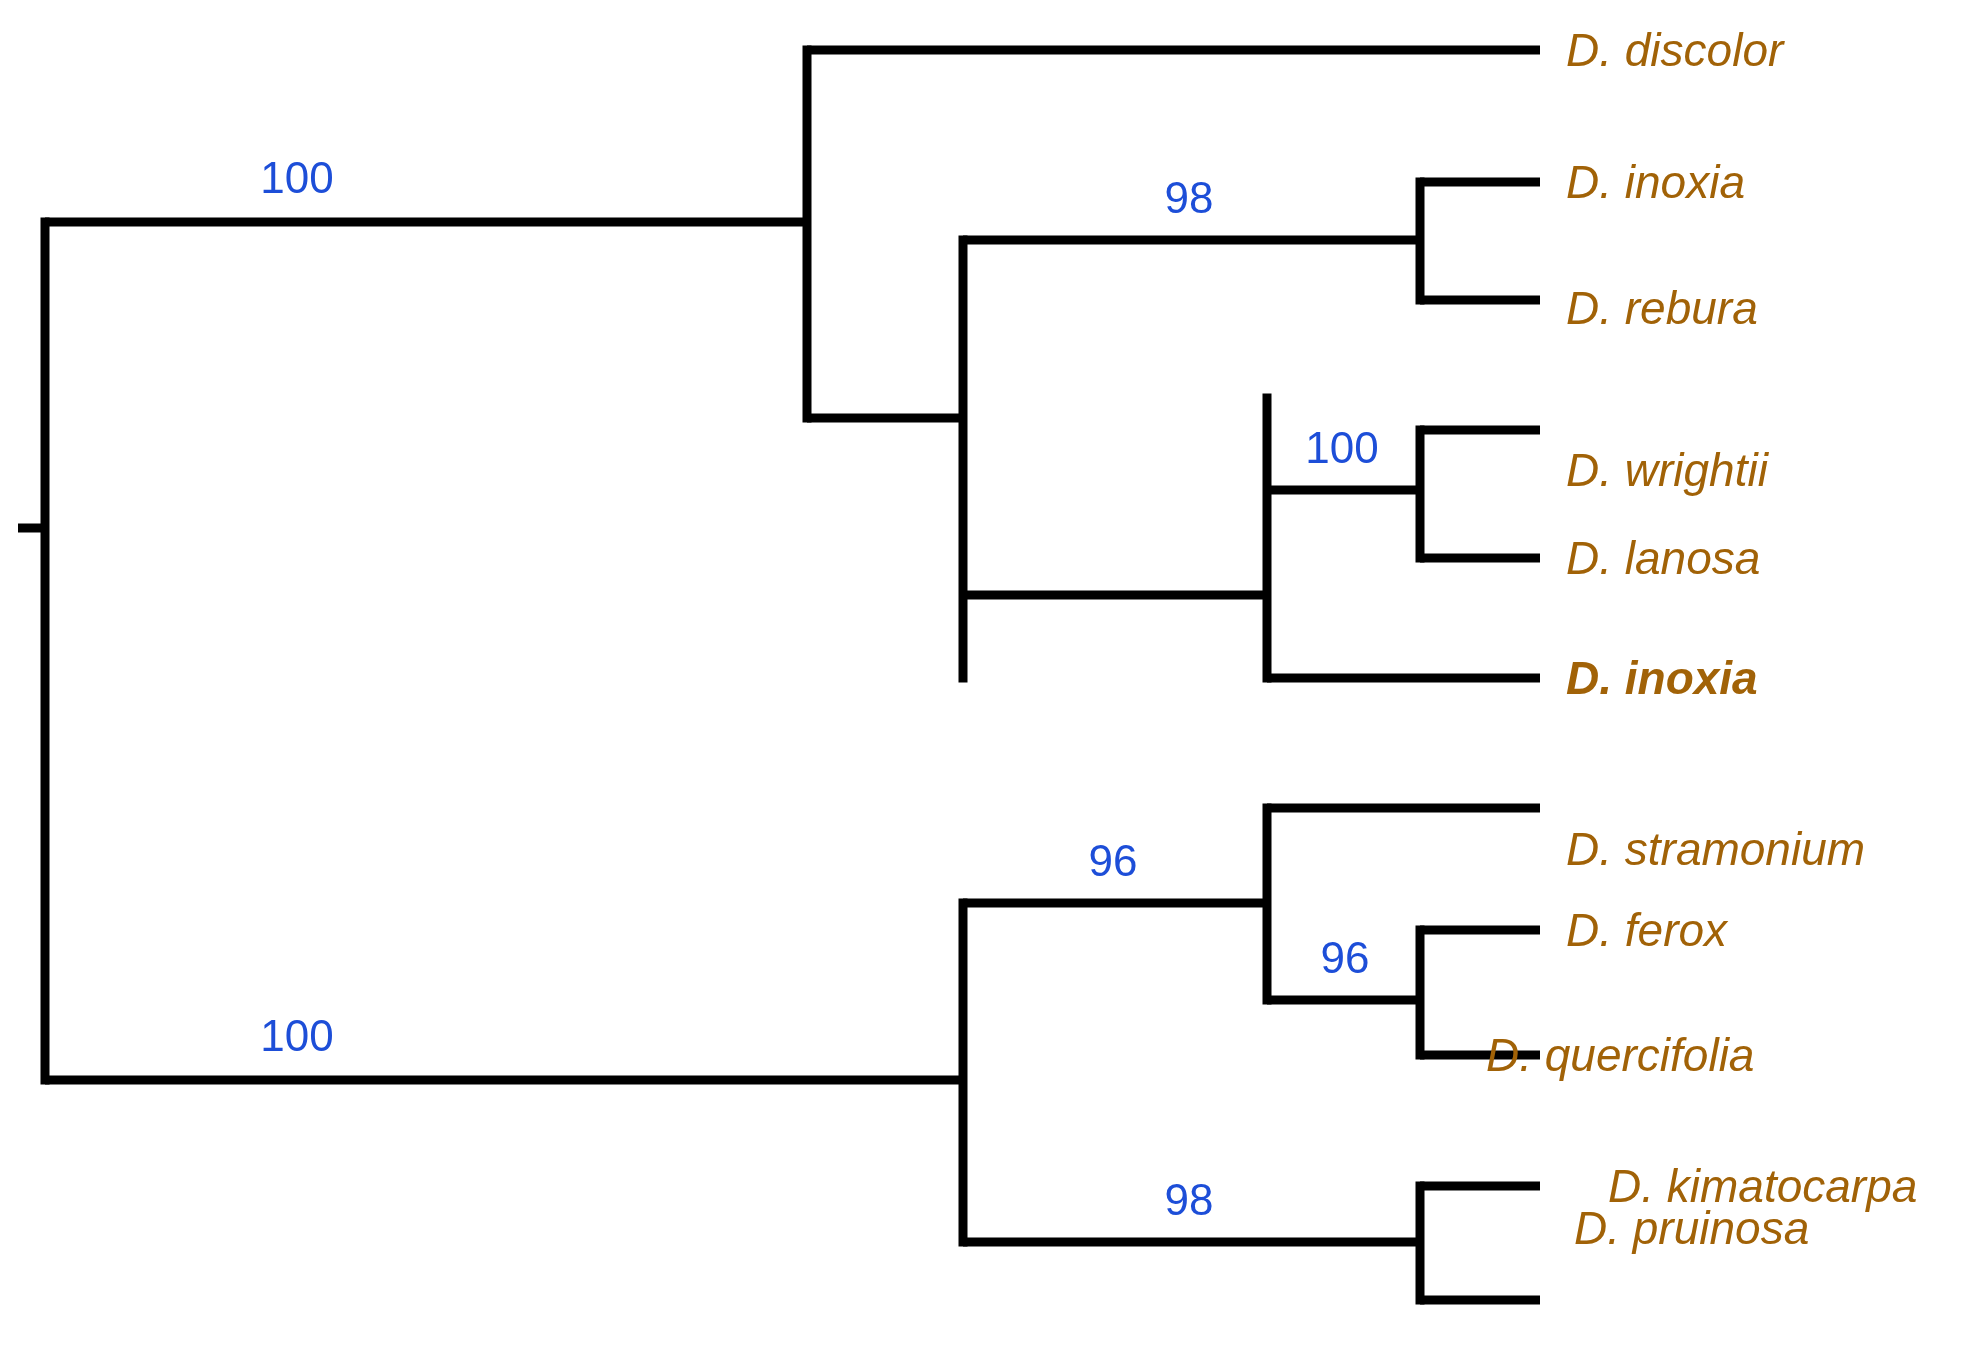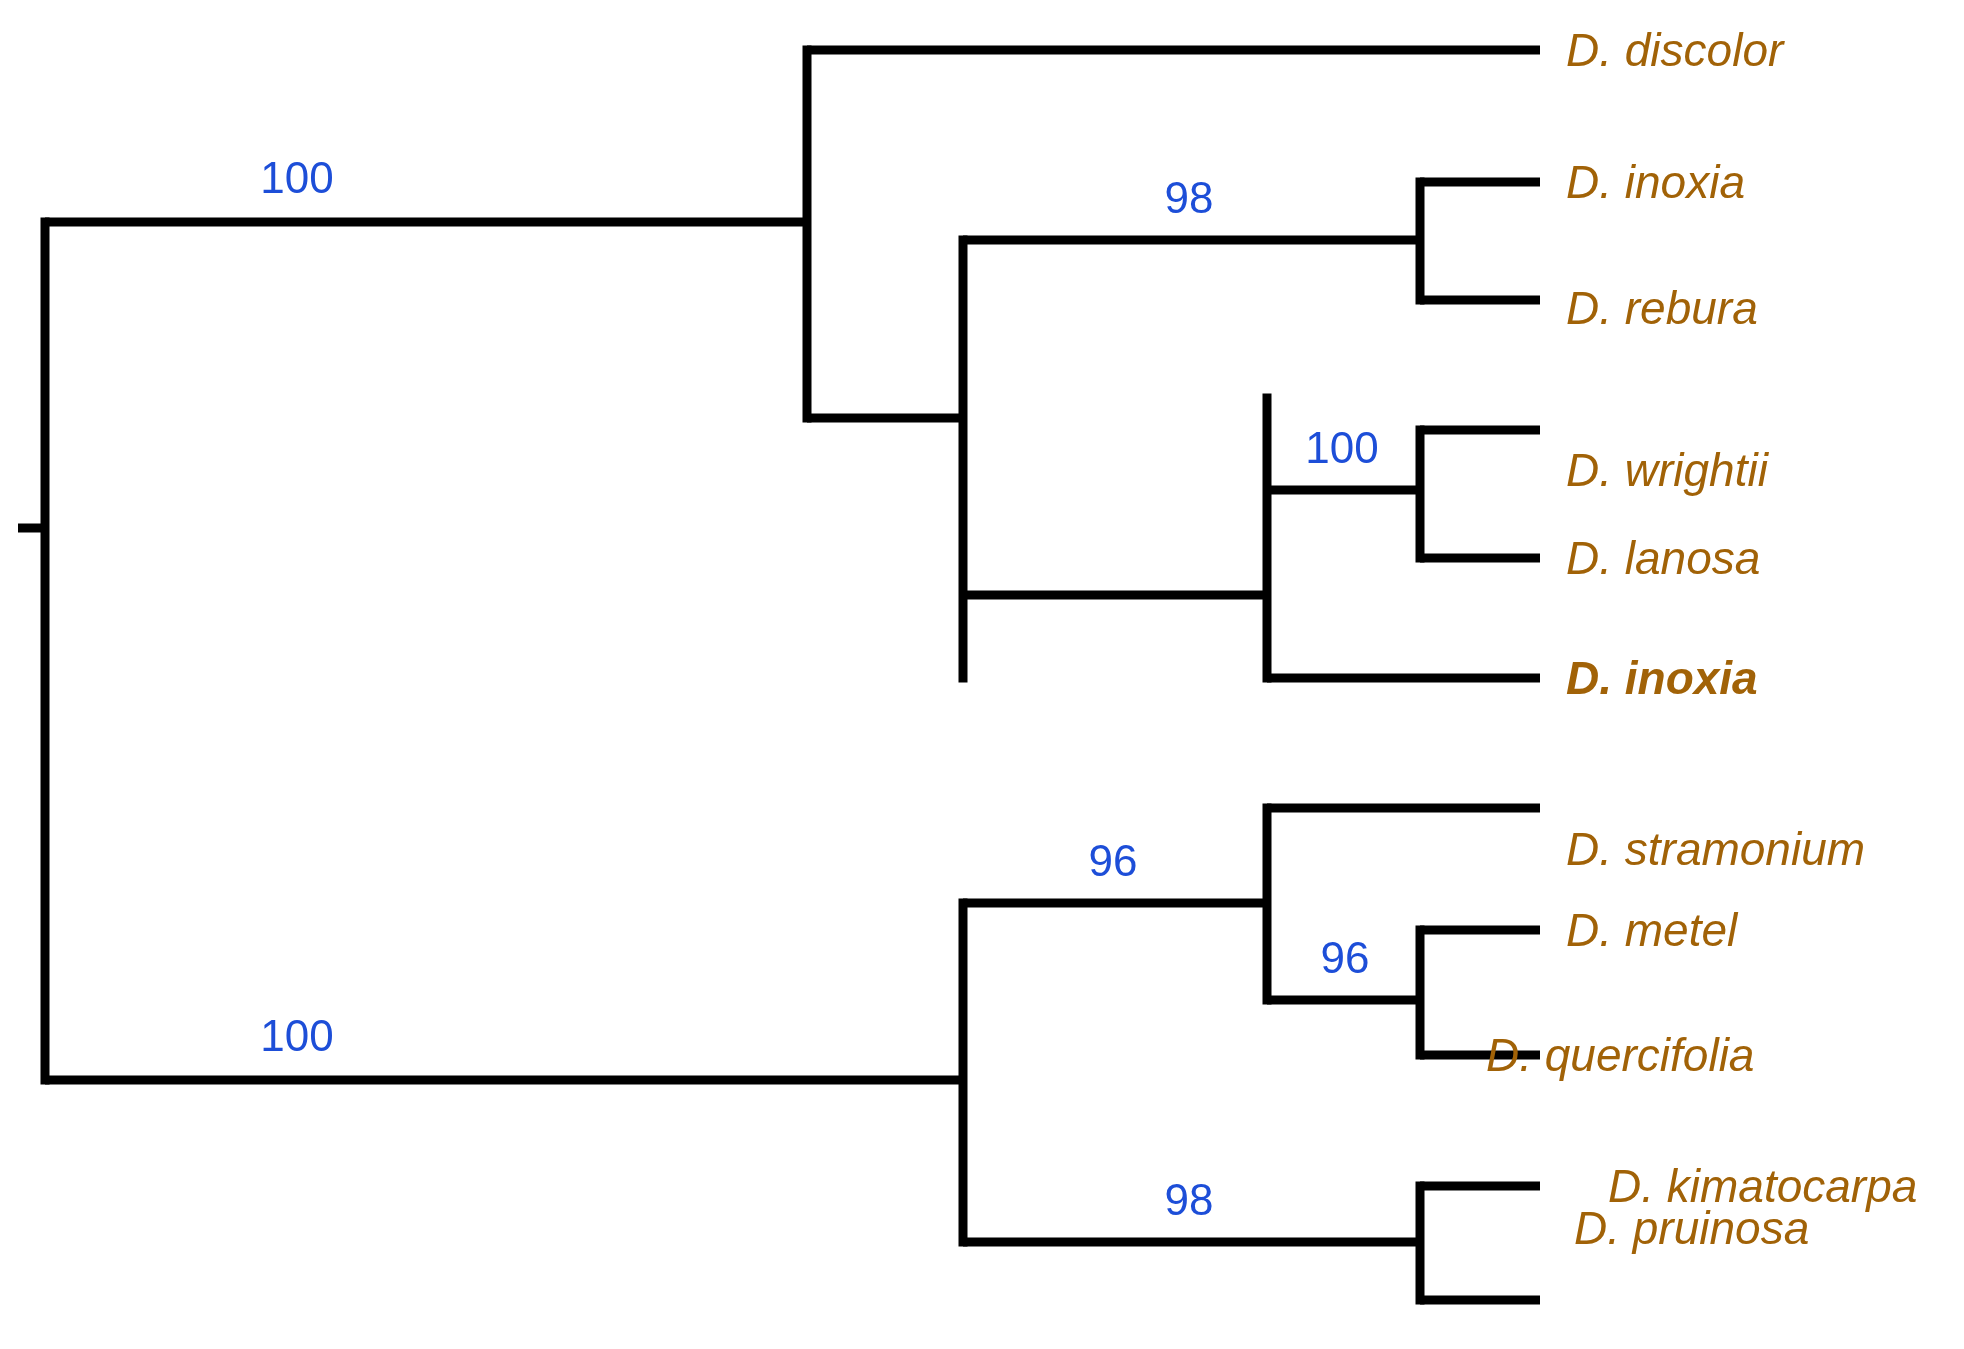--- a/index.html
+++ b/index.html
@@ -87,21 +87,21 @@
       </g>
   </svg>
   <div id="labels-layer">
       <div class="tip-label" style="left: 1566px; top: 50px;">D. discolor</div>
       <div class="tip-label" style="left: 1566px; top: 182px;">D. inoxia</div>
       <div class="tip-label" style="left: 1566px; top: 308px;">D. rebura</div>
       <div class="tip-label" style="left: 1566px; top: 430px; margin-top: 40px;">D. wrightii</div>
       <div class="tip-label" style="left: 1566px; top: 558px;">D. lanosa</div>
       <div class="tip-label" style="left: 1566px; top: 678px; font-weight: bold;">D. inoxia</div>
       <div class="tip-label" style="left: 1566px; top: 808px; margin-top: 41px;">D. stramonium</div>
-      <div class="tip-label" style="left: 1566px; top: 930px;">D. metel</div>
+      <div class="tip-label" style="left: 1566px; top: 930px;">D. ferox</div>
       <div class="tip-label" style="left: 1486px; top: 1055px;">D. quercifolia</div>
       <div class="tip-label" style="left: 1608px; top: 1186px;">D. kimatocarpa</div>
       <div class="tip-label" style="left: 1566px; top: 1228px; margin-left: 8px;">D. pruinosa</div>
     </div>
   <div id="supports-layer">
       <div class="support-label" style="left: 297px; top: 200px;">100</div>
       <div class="support-label" style="left: 1189px; top: 220px;">98</div>
       <div class="support-label" style="left: 1342px; top: 470px;">100</div>
       <div class="support-label" style="left: 1113px; top: 883px;">96</div>
       <div class="support-label" style="left: 1345px; top: 980px;">96</div>

